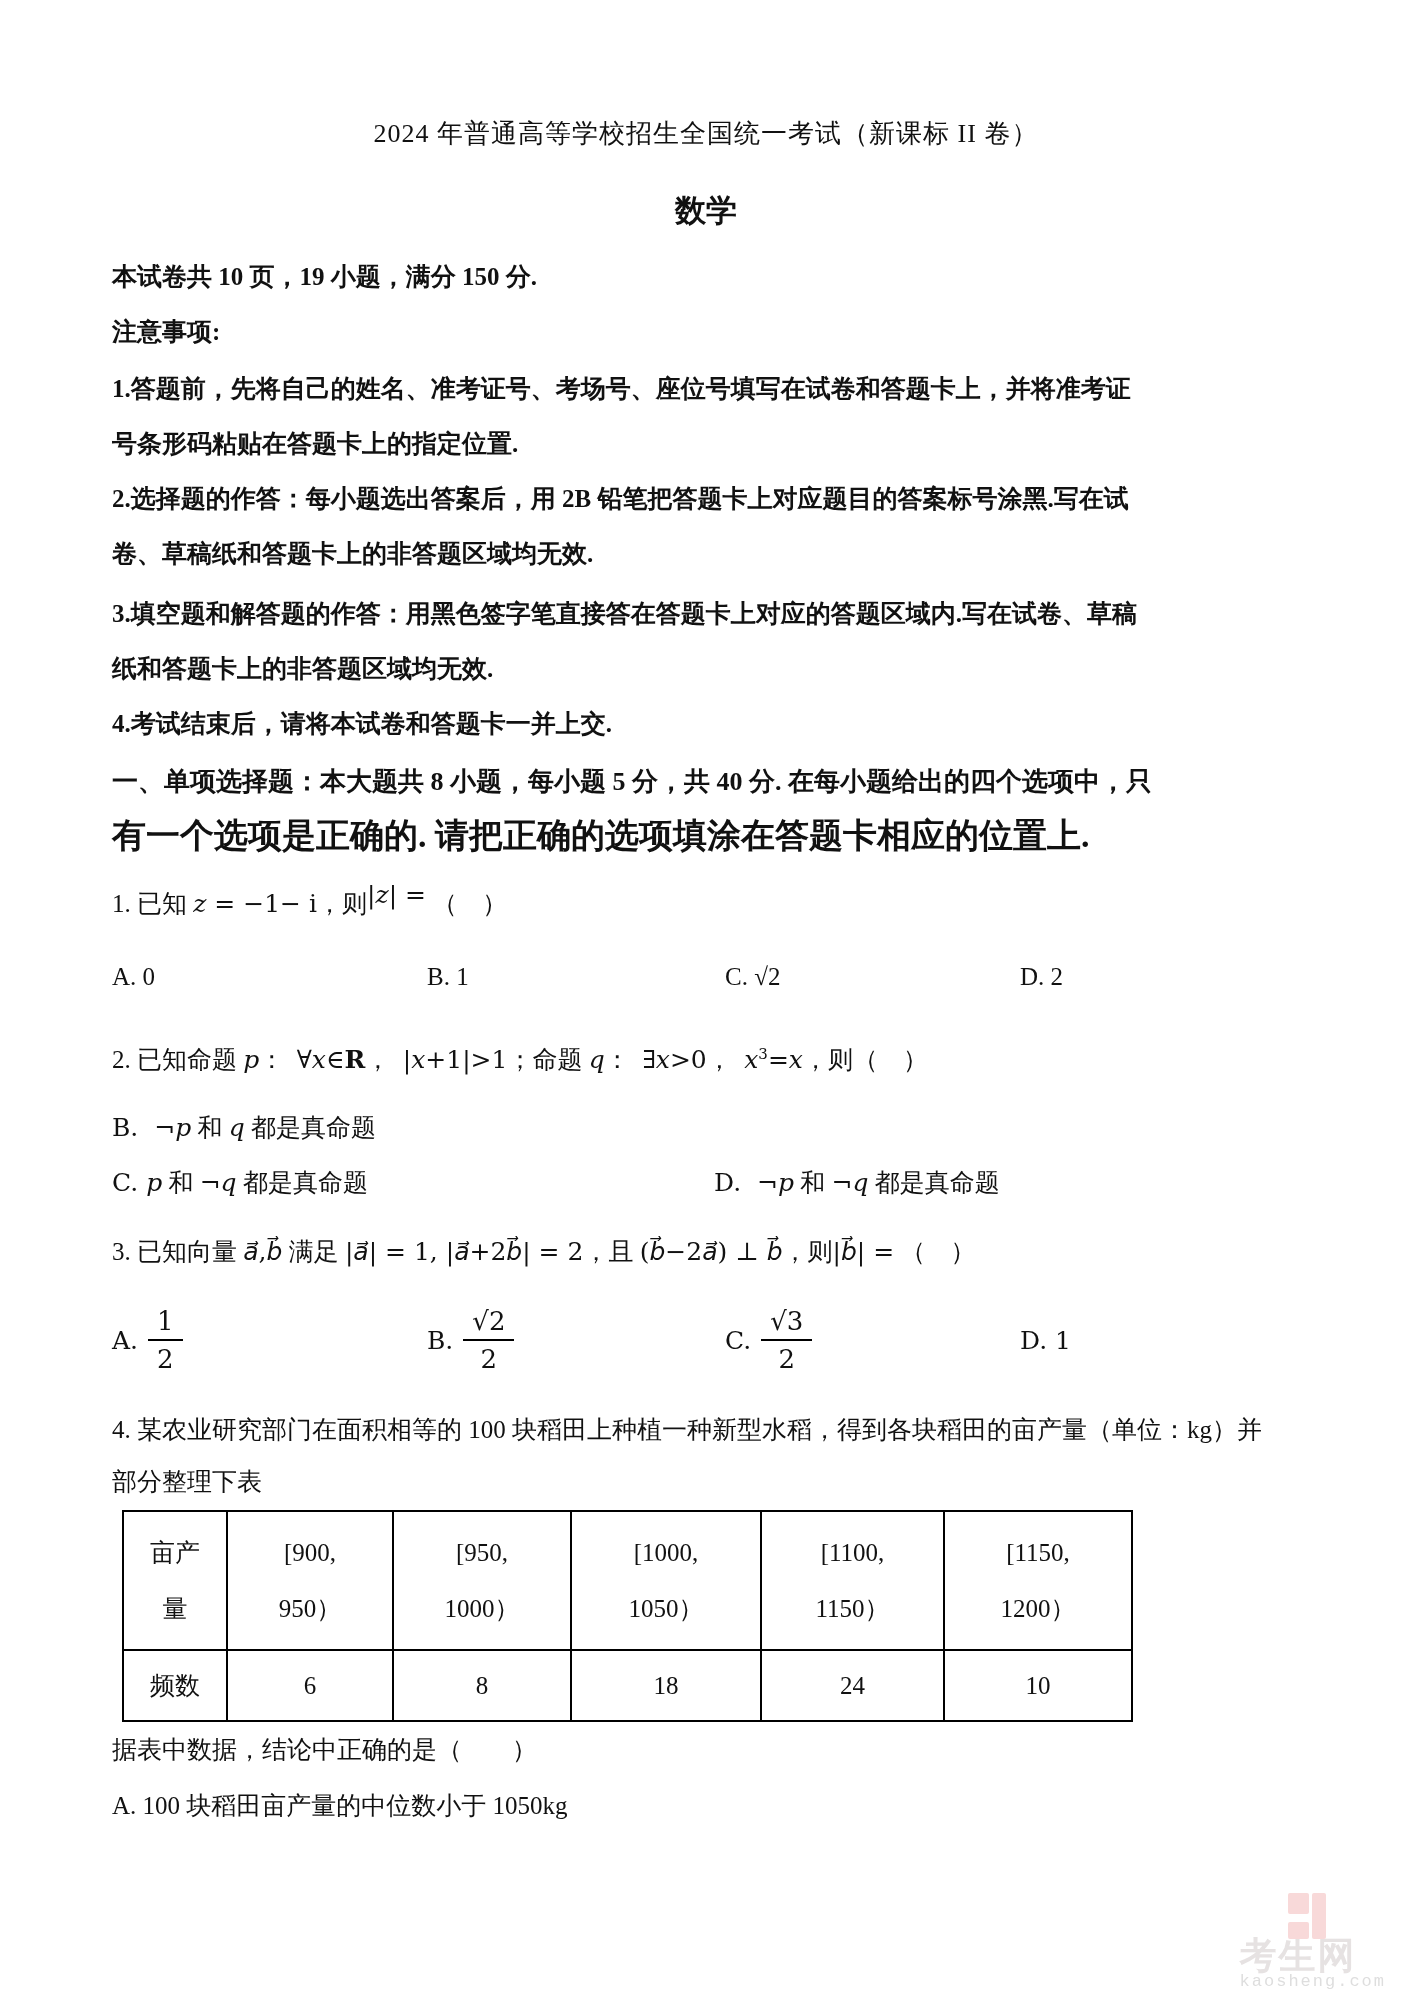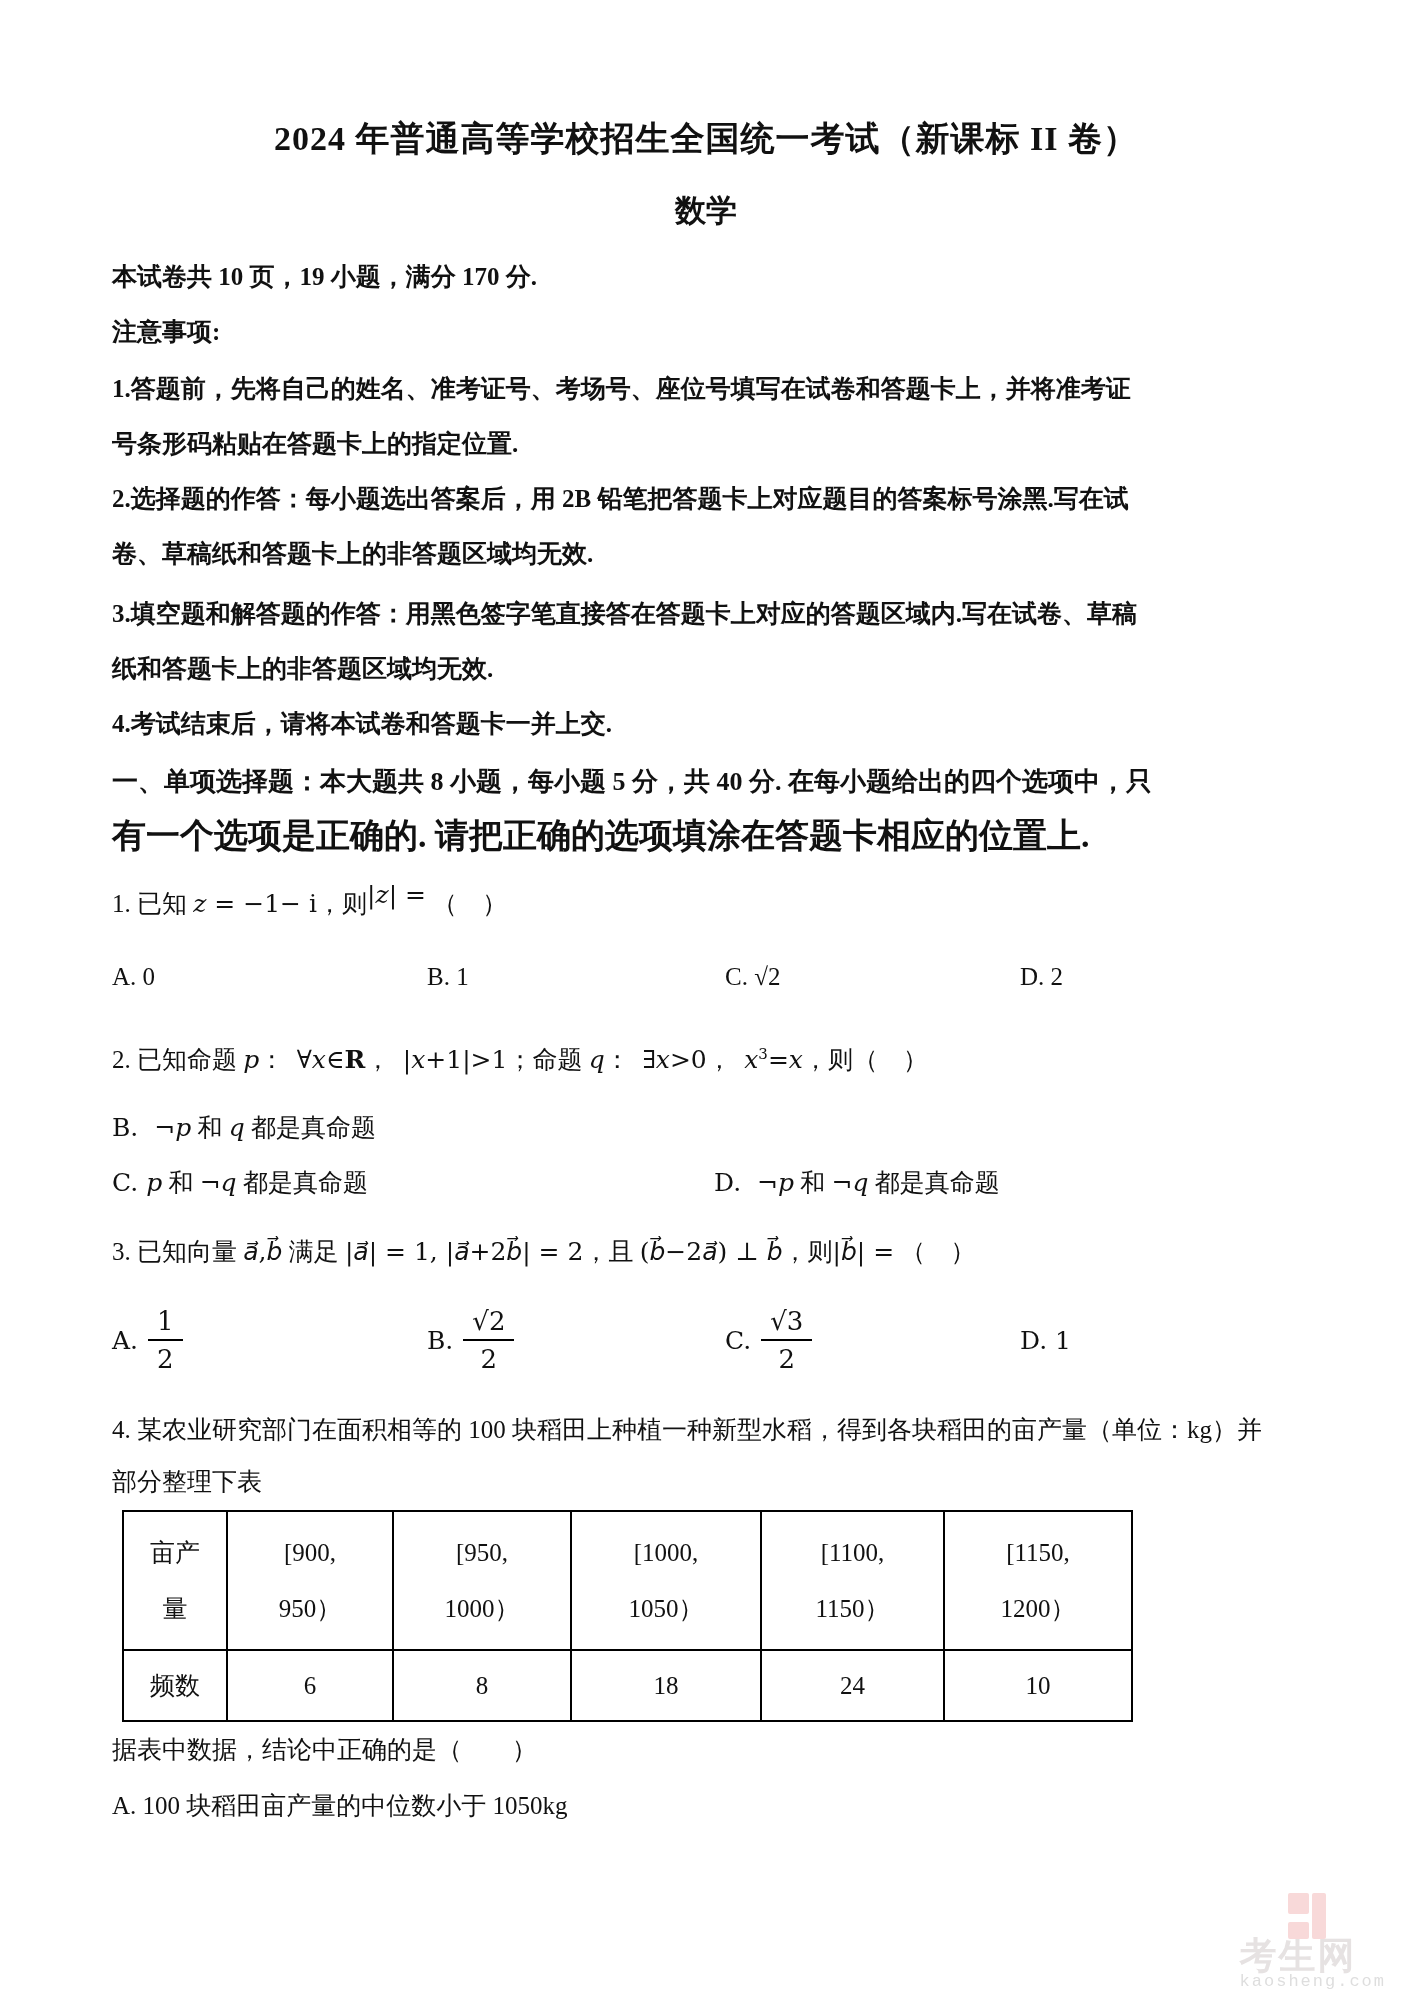--- a/index.html
+++ b/index.html
@@ -5,21 +5,21 @@
   html,body{margin:0;padding:0;}
   body{
     width:1412px;height:2006px;position:relative;background:#ffffff;
     font-family:"Liberation Serif","DejaVu Serif",serif;color:#111;
     overflow:hidden;
   }
   .abs{position:absolute;left:112px;white-space:nowrap;}
   .line{font-size:25px;line-height:32px;}
   .bold{font-weight:700;}
   .center{left:0;width:1412px;text-align:center;white-space:nowrap;}
-  .title{font-size:34px;font-weight:700;letter-spacing:1px;}
+  .title{font-size:26px;font-weight:400;letter-spacing:1px;}
   .subject{font-size:31px;font-weight:700;}
   
   .run{white-space:pre;}
   .cn{}
   .mr{font-family:"DejaVu Serif","DejaVu Sans",serif;}
   .mi{font-family:"DejaVu Serif","DejaVu Sans",serif;font-style:italic;}
   .mb{font-family:"DejaVu Serif","DejaVu Sans",serif;font-weight:700;}
   .sup{font-family:"DejaVu Serif","DejaVu Sans",serif;font-size:15px;vertical-align:9px;}
   .raise{position:relative;top:-9px;display:inline-block;}
   
@@ -47,21 +47,21 @@
   .wm-b3{left:0;top:29px;width:21px;height:17px;}
   .wm-text .brand{font-size:37px;line-height:34px;color:#e6e2e2;font-weight:700;letter-spacing:2px;}
   .wm-text .dom{font-size:17px;line-height:18px;color:#dedede;font-family:Liberation Mono, monospace;letter-spacing:2px;}
 </style>
 </head>
 <body>
 
 <div class="abs center title" style="top:116px">2024 年普通高等学校招生全国统一考试（新课标 II 卷）</div>
 <div class="abs center subject" style="top:190px">数学</div>
 
-<div class="abs line bold" style="top:261px">本试卷共 10 页，19 小题，满分 170 分.</div>
+<div class="abs line bold" style="top:261px">本试卷共 10 页，19 小题，满分 150 分.</div>
 <div class="abs line bold" style="top:316px">注意事项:</div>
 <div class="abs line bold" style="top:373px">1.答题前，先将自己的姓名、准考证号、考场号、座位号填写在试卷和答题卡上，并将准考证</div>
 <div class="abs line bold" style="top:428px">号条形码粘贴在答题卡上的指定位置.</div>
 <div class="abs line bold" style="top:483px">2.选择题的作答：每小题选出答案后，用 2B 铅笔把答题卡上对应题目的答案标号涂黑.写在试</div>
 <div class="abs line bold" style="top:538px">卷、草稿纸和答题卡上的非答题区域均无效.</div>
 <div class="abs line bold" style="top:598px">3.填空题和解答题的作答：用黑色签字笔直接答在答题卡上对应的答题区域内.写在试卷、草稿</div>
 <div class="abs line bold" style="top:653px">纸和答题卡上的非答题区域均无效.</div>
 <div class="abs line bold" style="top:708px">4.考试结束后，请将本试卷和答题卡一并上交.</div>
 
 <div class="abs line bold" style="top:766px;font-size:26px">一、单项选择题：本大题共 8 小题，每小题 5 分，共 40 分. 在每小题给出的四个选项中，只</div>

